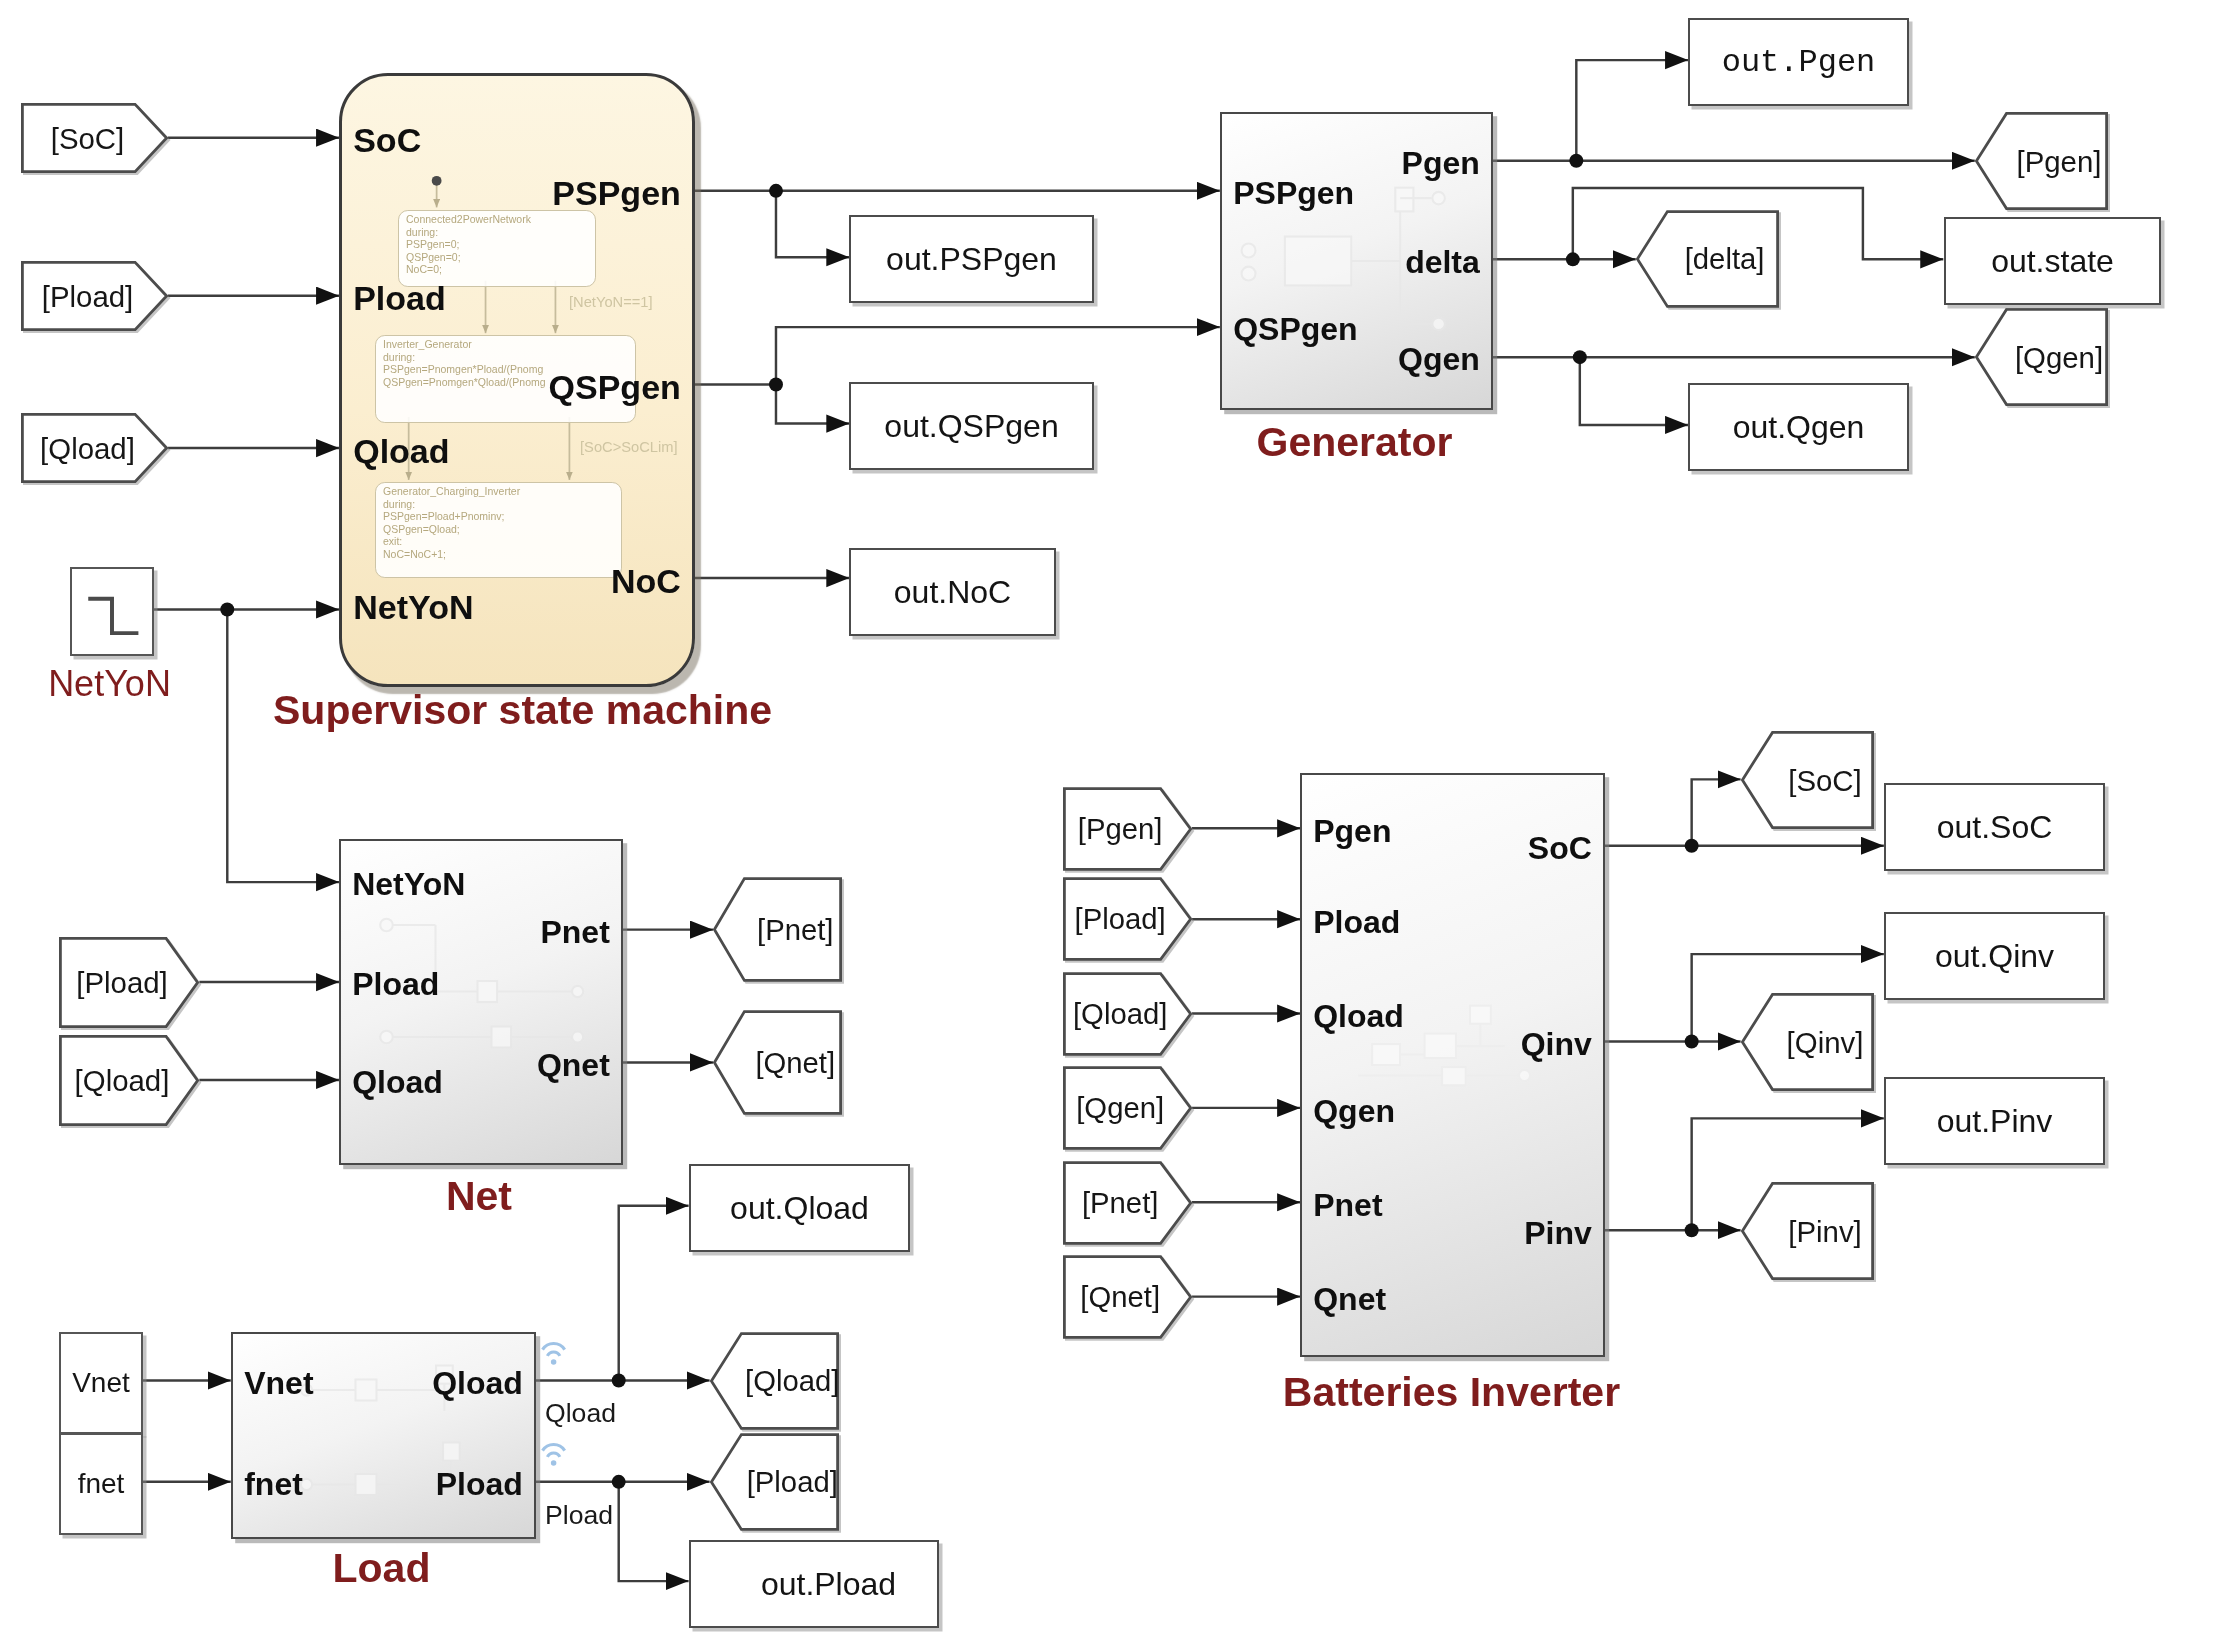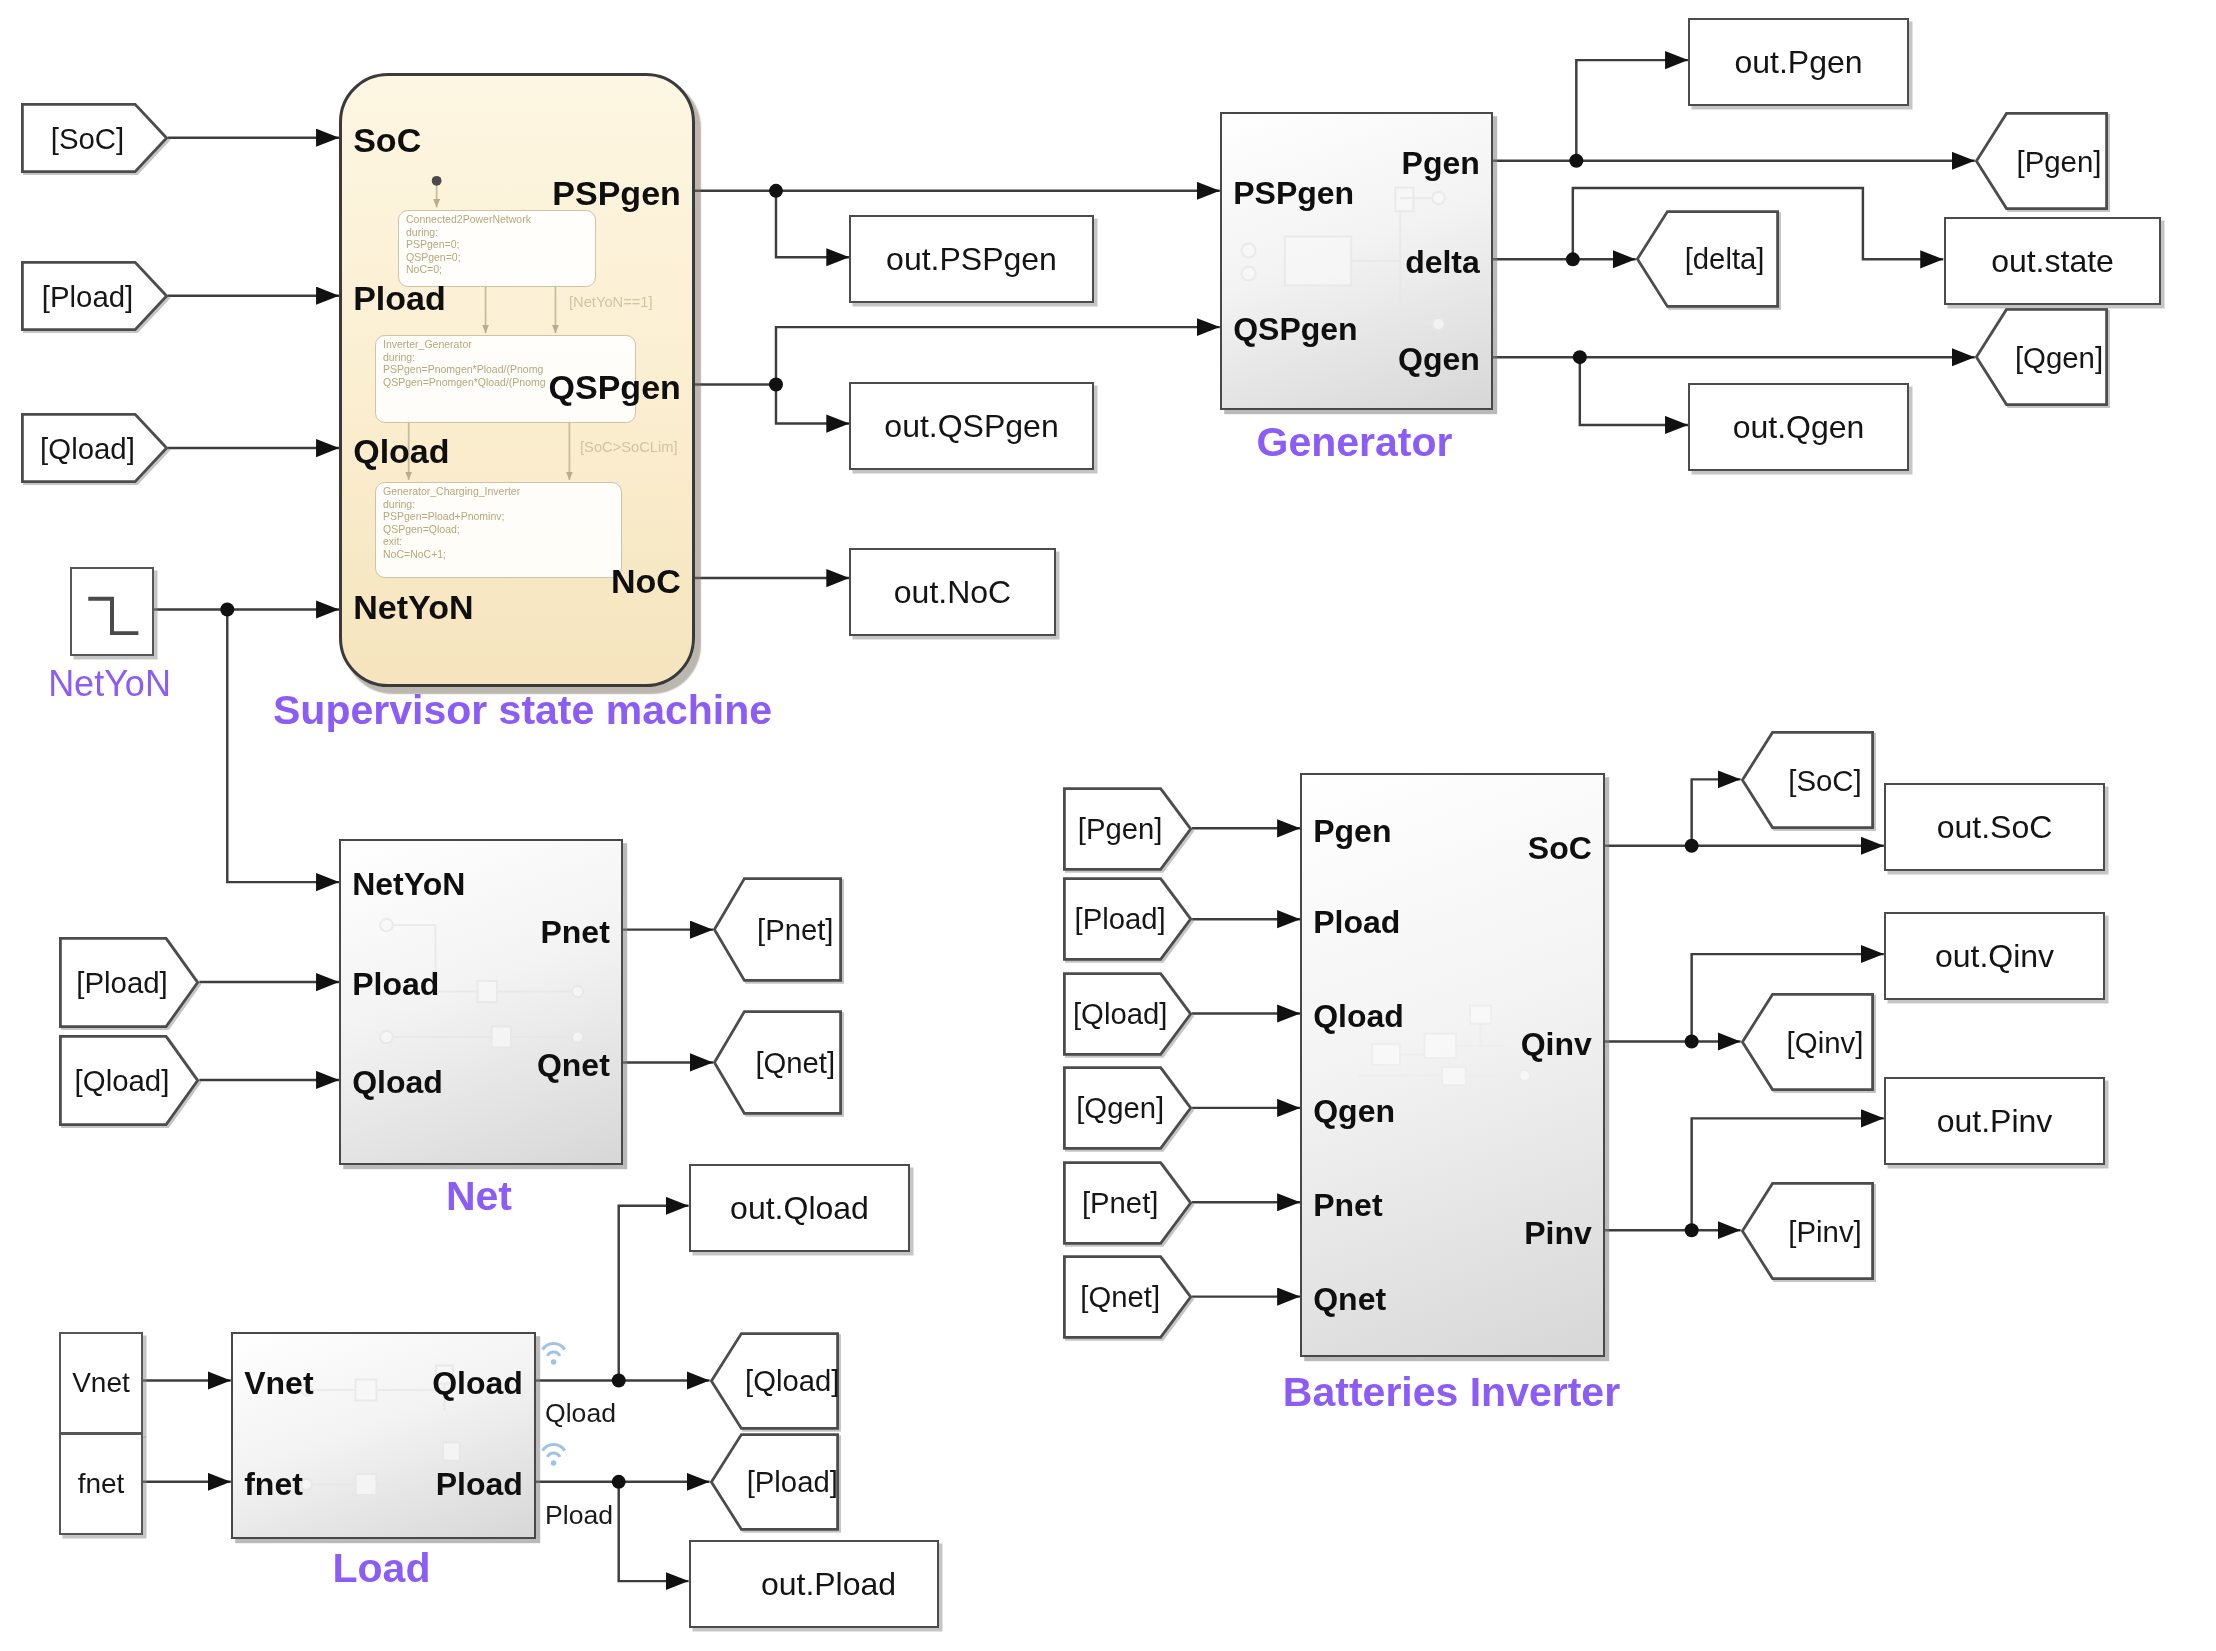--- a/index.html
+++ b/index.html
@@ -53,21 +53,21 @@
   
   .src{
     position:absolute;background:#ffffff;border:2.8px solid #565656;
     box-shadow:3.5px 3.5px 0 rgba(140,140,140,.5);
     display:flex;align-items:center;justify-content:center;
     font-size:28px;color:#161616;
   }
 
   .caption{
     position:absolute;text-align:center;font-weight:bold;
-    font-size:41px;color:#8b5cf6;white-space:nowrap;
+    font-size:41px;color:#7f1d1d;white-space:nowrap;
   }
   .caption.small{font-weight:normal;font-size:36px;}
 
   .tagsvg{position:absolute;overflow:visible;filter:drop-shadow(2.8px 2.8px 0 rgba(140,140,140,.5));}
   .tagsvg polygon{fill:#ffffff;stroke:#4c4c4c;stroke-width:4;stroke-linejoin:miter;}
   .tagsvg text{font-family:"Liberation Sans",sans-serif;font-size:42px;fill:#161616;text-anchor:middle;}
 
   .siglabel{position:absolute;font-size:26.6px;color:#1a1a1a;white-space:nowrap;}
   .ghost{position:absolute;pointer-events:none;opacity:.75;}
   .wifi{position:absolute;}
@@ -405,21 +405,21 @@
   <text x="120" y="70" dominant-baseline="central">[Qinv]</text>
 </svg>
 <svg class="tagsvg node" style="left:1741px;top:1182px;" width="133" height="98" viewBox="0 0 190 140">
   <polygon points="45,2 188,2 188,138 45,138 2,70"></polygon>
   <text x="120" y="70" dominant-baseline="central">[Pinv]</text>
 </svg>
 
 <div class="outblock node" style="left:849px;top:215px;width:241px;height:84px;">out.PSPgen</div>
 <div class="outblock node" style="left:849px;top:382px;width:241px;height:84px;">out.QSPgen</div>
 <div class="outblock node" style="left:849px;top:548px;width:203px;height:84px;">out.NoC</div>
-<div class="outblock node" style="left:1688px;top:18px;width:217px;height:84px;">out.Pgen</div>
+<div class="outblock node" style="left:1688px;top:18px;width:217px;height:84px;font-family:Liberation Mono, monospace;">out.Pgen</div>
 <div class="outblock node" style="left:1944px;top:217px;width:213px;height:84px;">out.state</div>
 <div class="outblock node" style="left:1688px;top:383px;width:217px;height:84px;">out.Qgen</div>
 <div class="outblock node" style="left:689px;top:1164px;width:217px;height:84px;">out.Qload</div>
 <div class="outblock node" style="left:689px;top:1540px;width:217px;height:84px;padding-left:29px;">out.Pload</div>
 <div class="outblock node" style="left:1884px;top:783px;width:217px;height:84px;">out.SoC</div>
 <div class="outblock node" style="left:1884px;top:912px;width:217px;height:84px;">out.Qinv</div>
 <div class="outblock node" style="left:1884px;top:1077px;width:217px;height:84px;text-align:right;">out.Pinv</div>
 
 
 </body></html>

